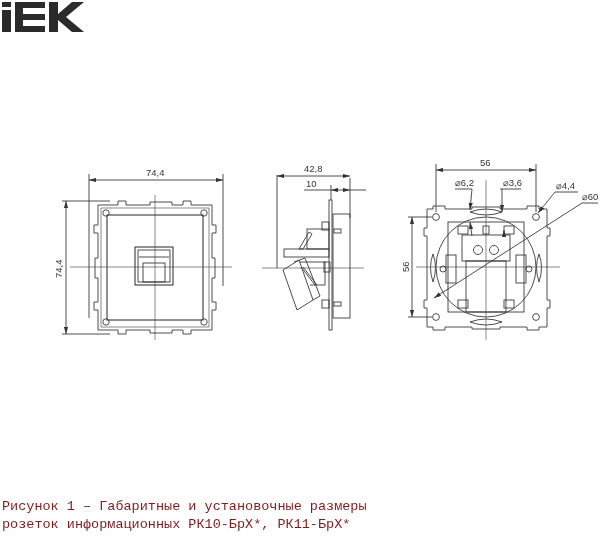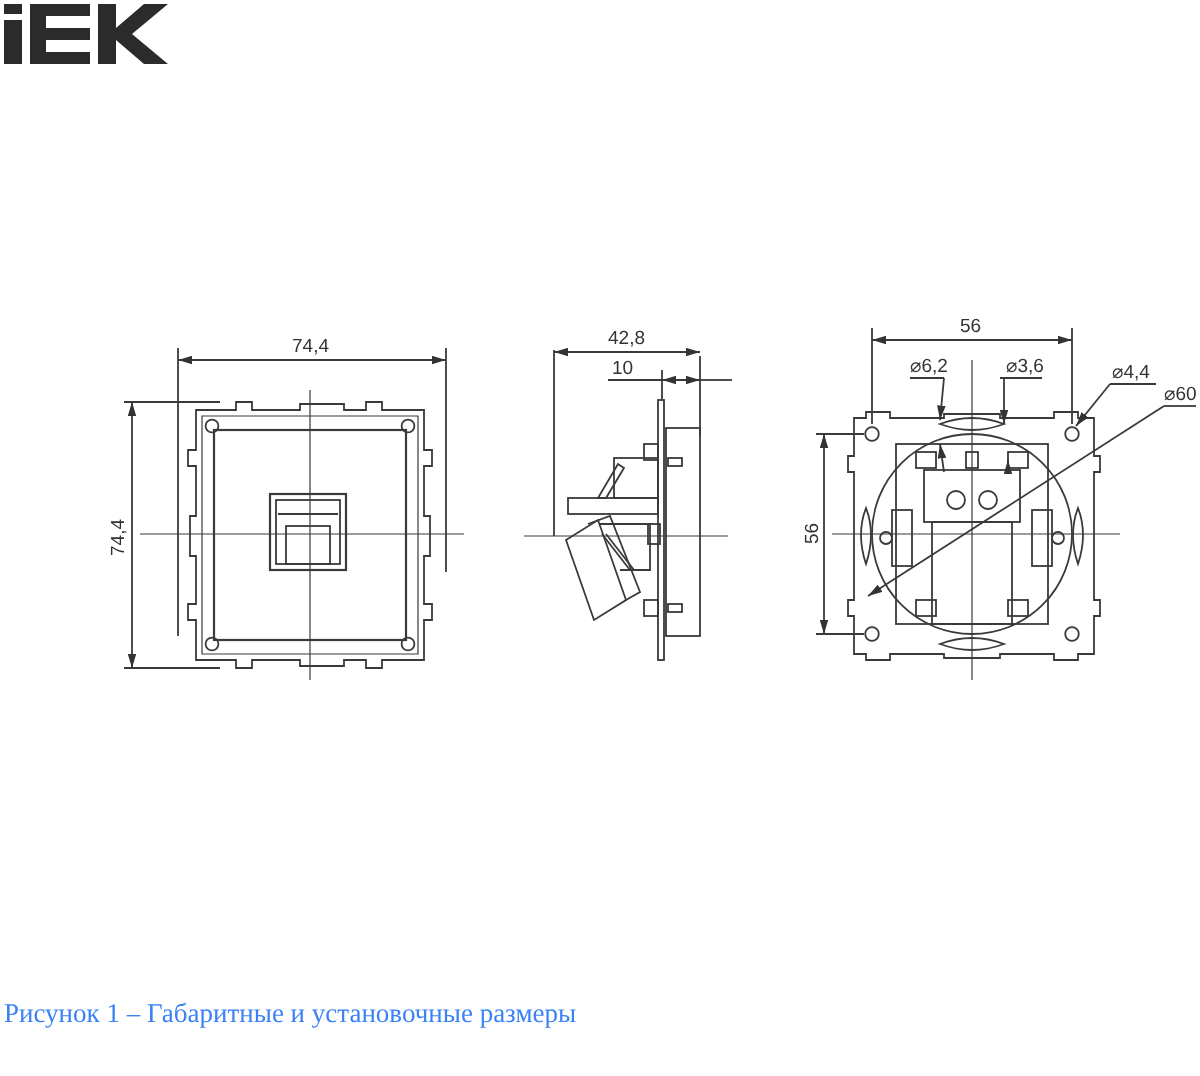--- a/index.html
+++ b/index.html
@@ -1,19 +1,19 @@
 <!DOCTYPE html>
 <html><head>
 <meta charset="utf-8">
 <style>
   html, body { margin: 0; padding: 0; background: #ffffff; }
   body { width: 600px; height: 538px; position: relative; overflow: hidden; font-family: "Liberation Sans", sans-serif; }
   .logo { position: absolute; left: 0; top: 0; width: 90px; height: 36px; }
   .drawing { position: absolute; left: 0; top: 0; width: 600px; height: 538px; }
-  .caption { position: absolute; left: 2px; top: 498px; font-size: 13.5px; line-height: 18px; color: #3b82f6; font-family: Liberation Serif, serif; }
+  .caption { position: absolute; left: 2px; top: 498px; font-size: 13.5px; line-height: 18px; color: #7f1d1d; font-family: Liberation Mono, monospace; }
   .dim { font-family: "Liberation Sans", sans-serif; font-size: 9.5px; fill: #333; }
 </style>
 </head>
 <body>
 
 <svg class="logo" viewBox="0 0 90 36">
   <g fill="#2b2b2b">
 
     <rect x="2" y="2" width="9" height="5"></rect>
     <rect x="2" y="10" width="9" height="22"></rect>
@@ -164,13 +164,14 @@
   <text class="dim" x="480" y="166">56</text>
   <text class="dim" transform="translate(409,272) rotate(-90)">56</text>
   <text class="dim" x="455" y="186">⌀6,2</text>
   <text class="dim" x="503" y="186">⌀3,6</text>
   <text class="dim" x="556" y="189">⌀4,4</text>
   <text class="dim" x="582" y="200">⌀60</text>
 </svg>
 
 <div class="caption">
   <div>Рисунок 1 – Габаритные и установочные размеры</div>
+  <div>розеток информационных РК10-БрХ*, РК11-БрХ*</div>
 </div>
 
 </body></html>

